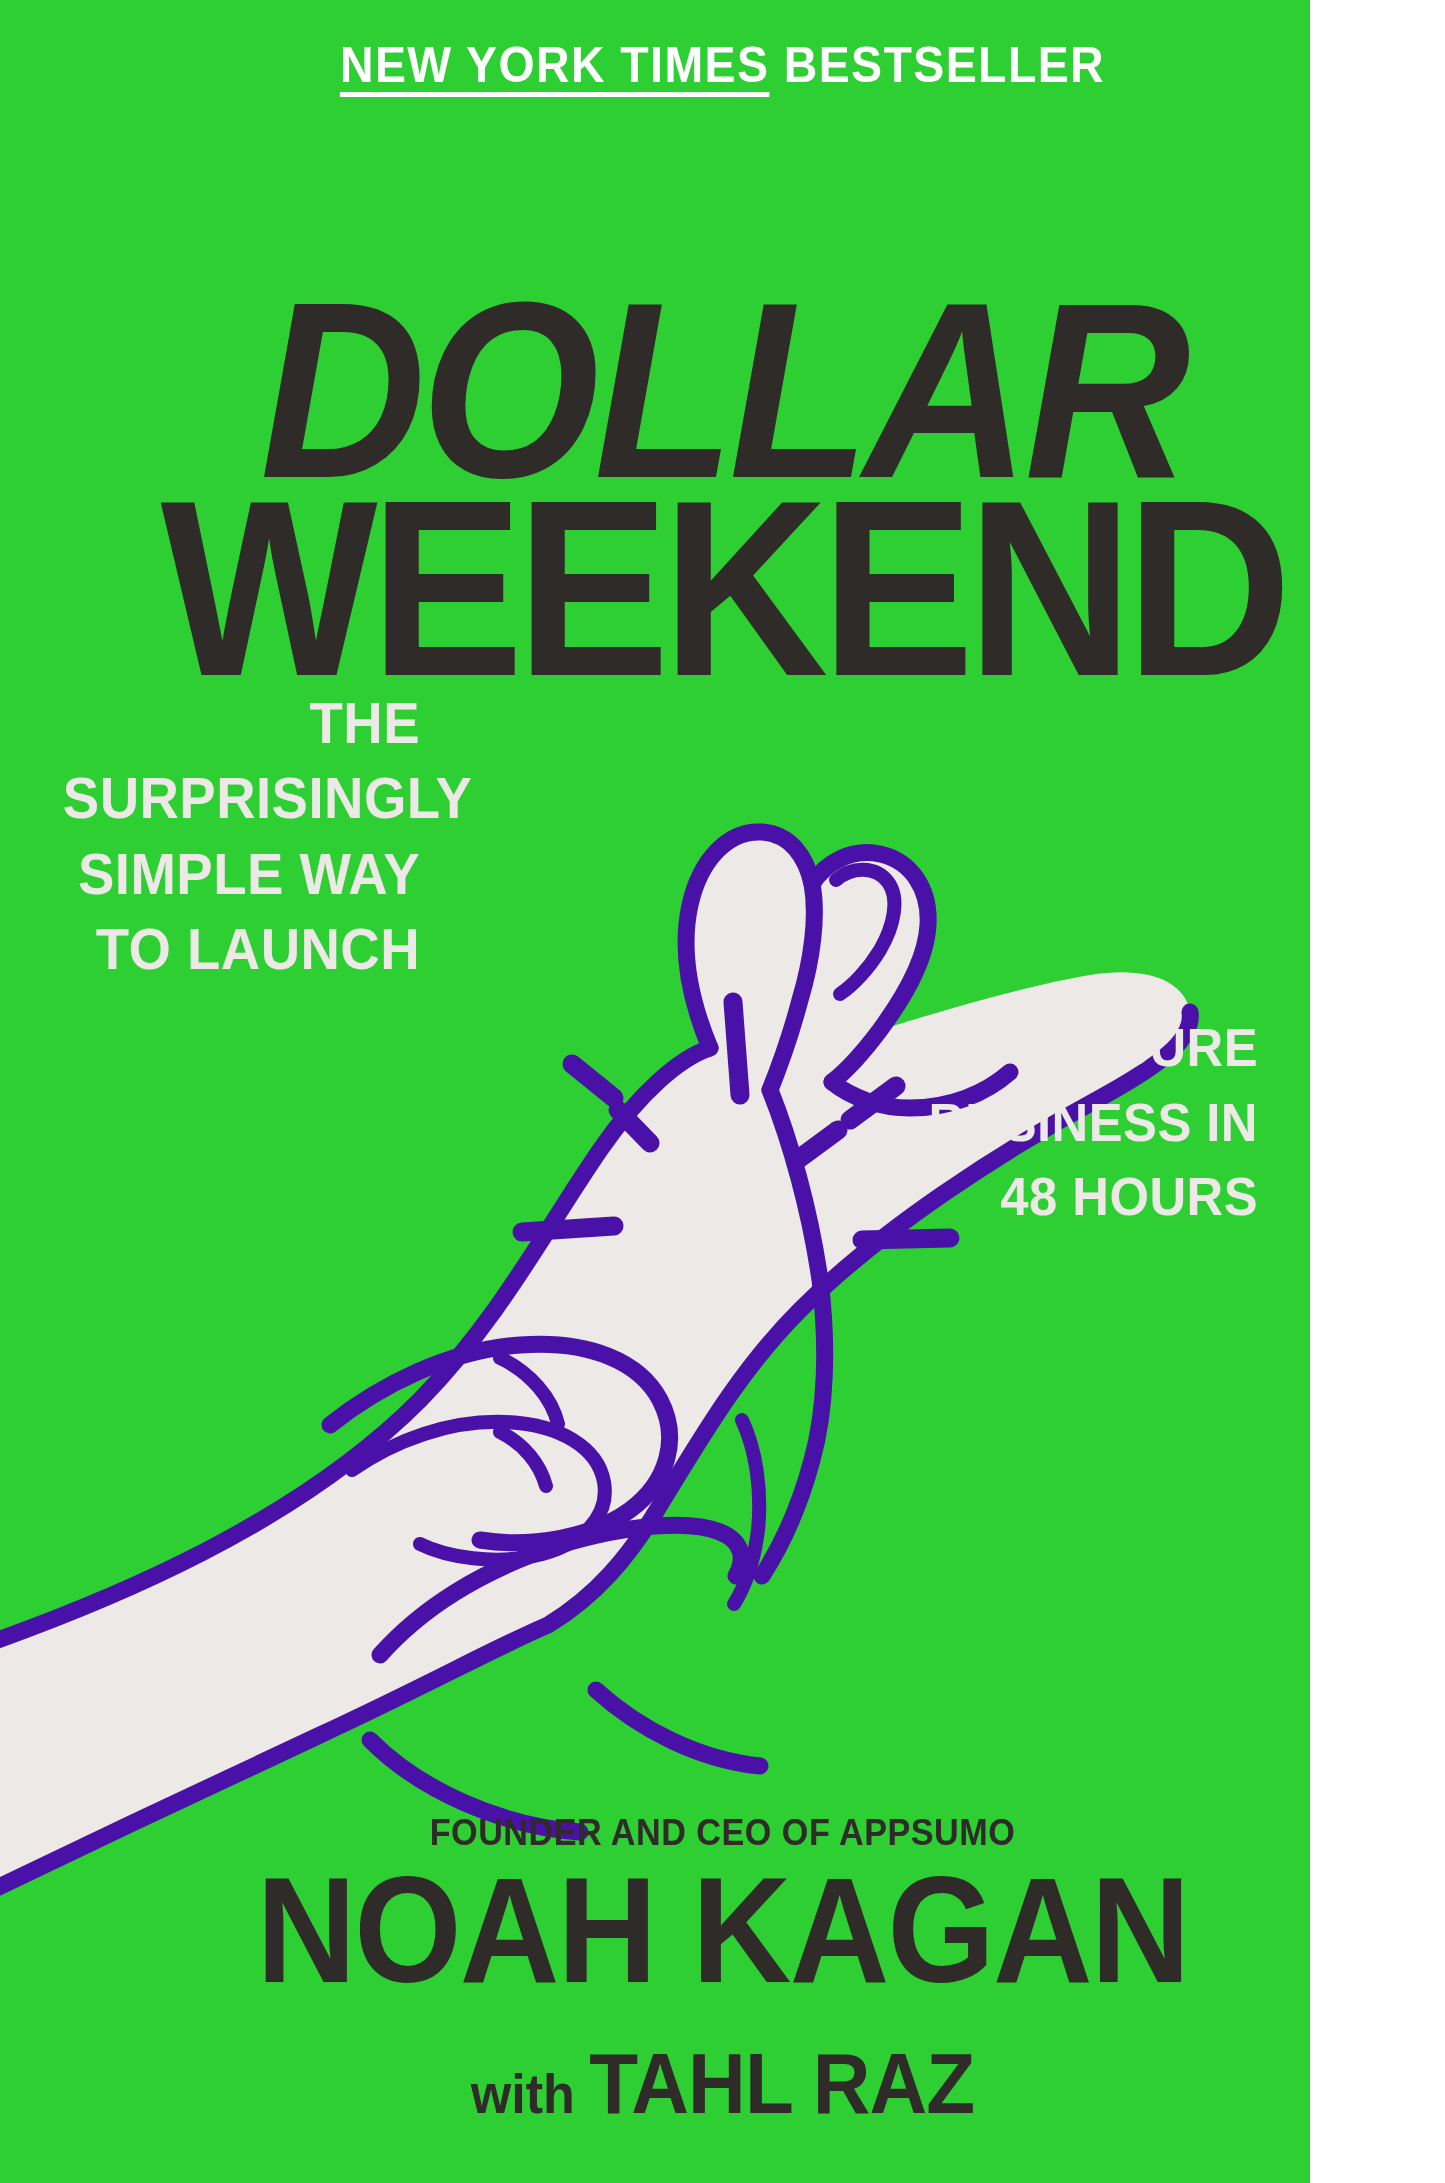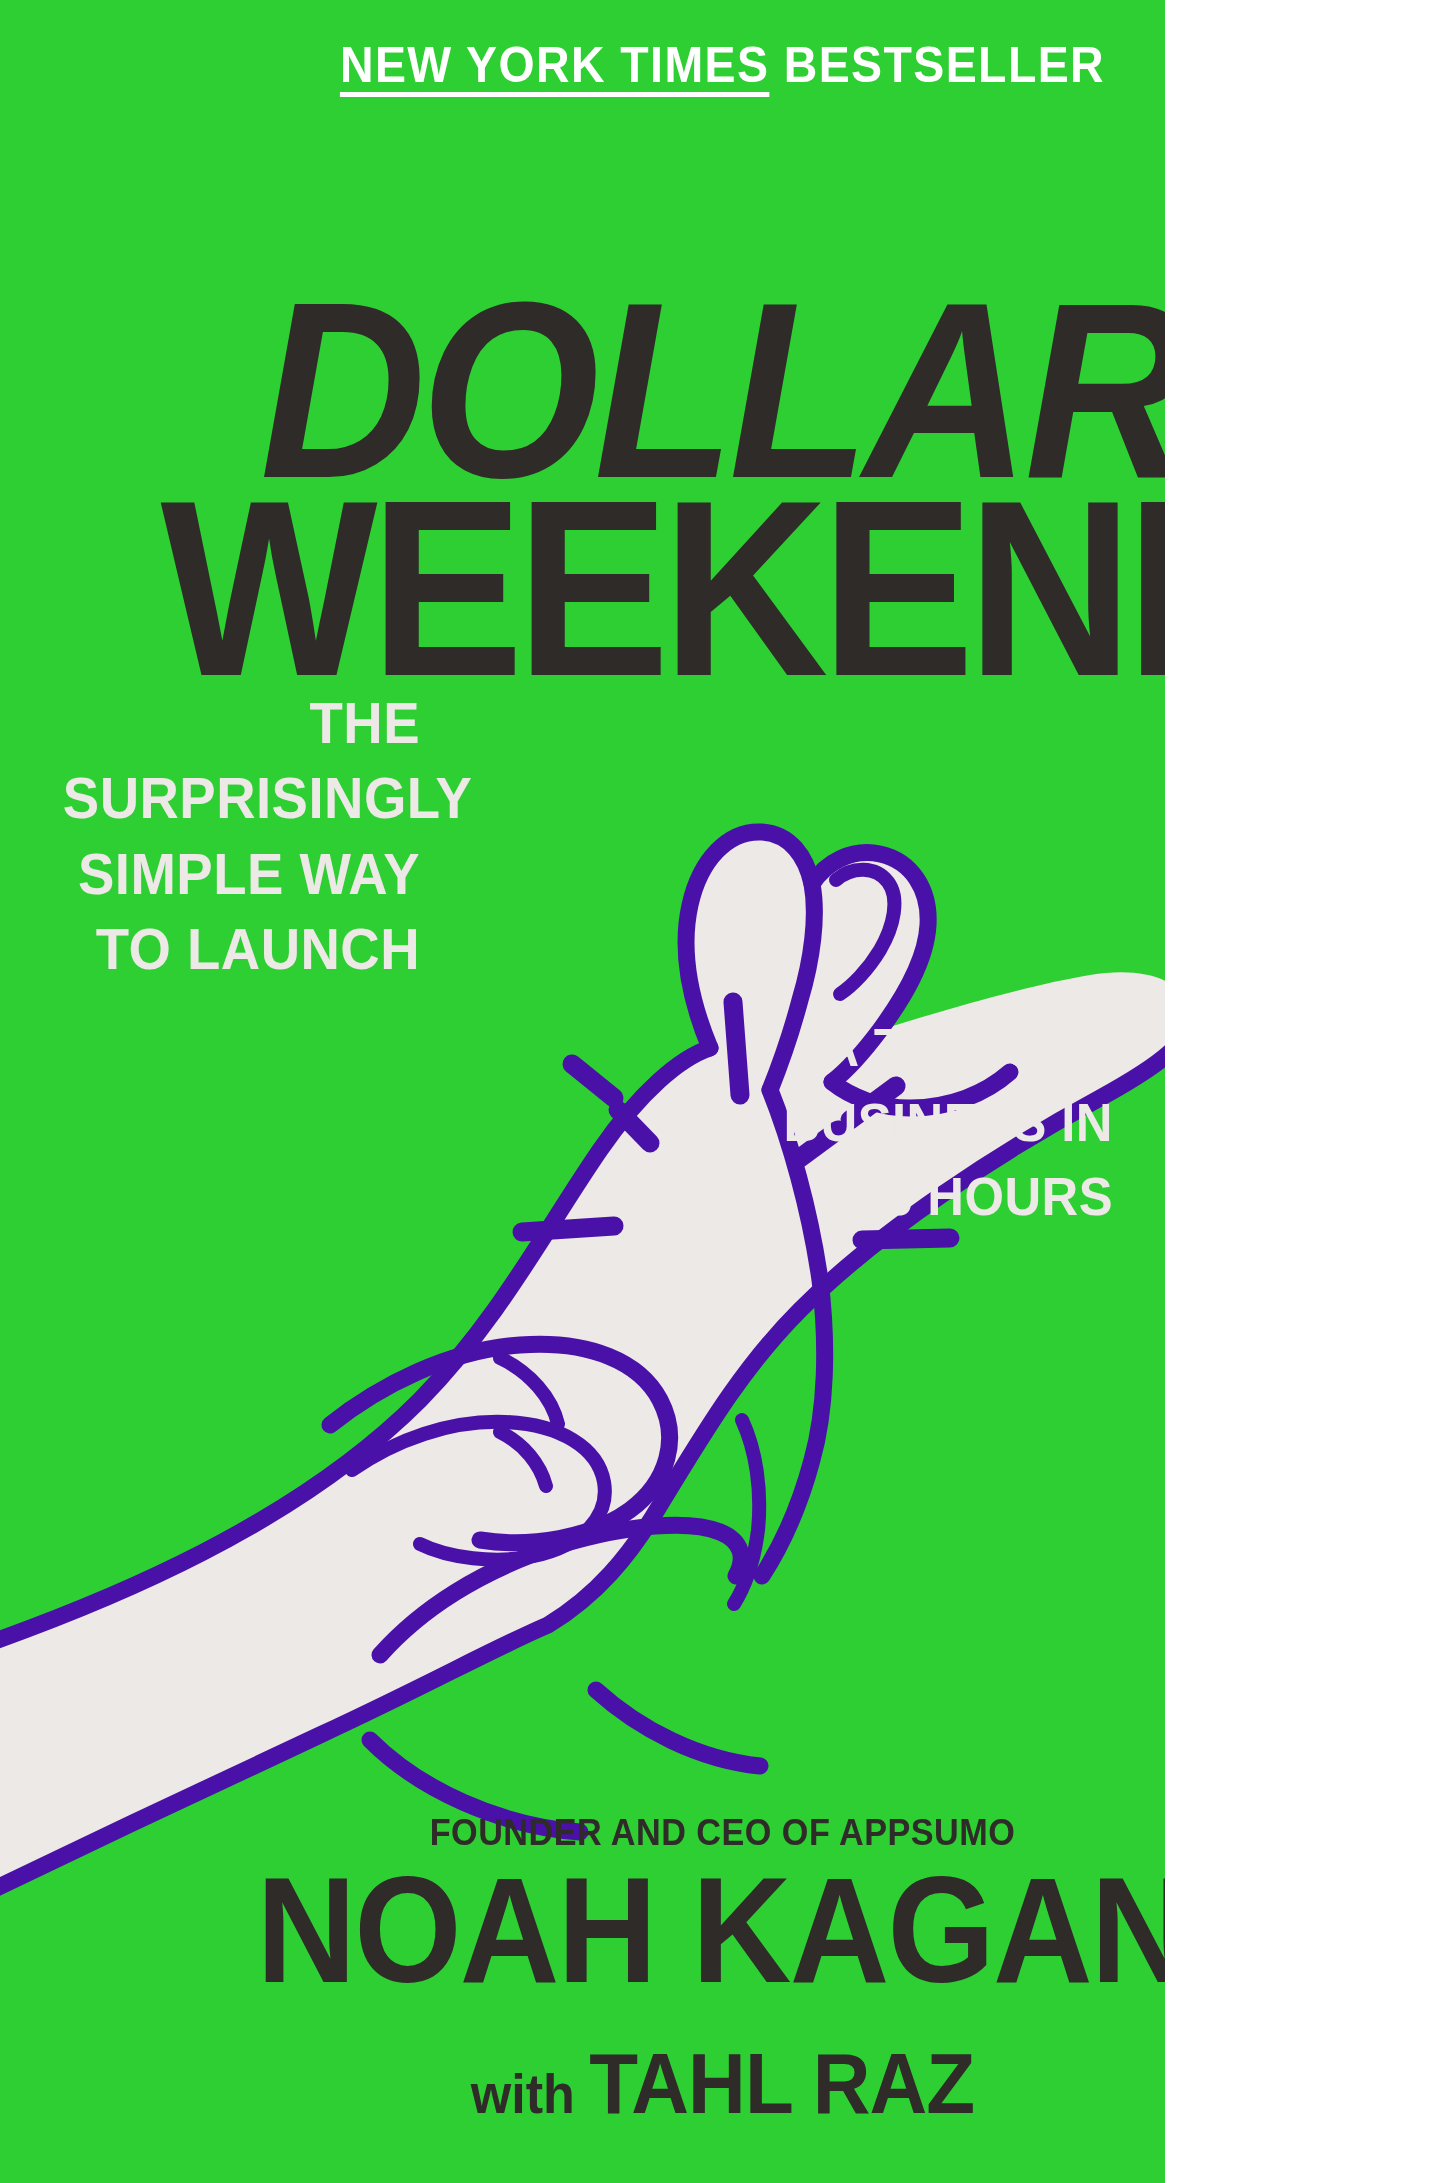--- a/index.html
+++ b/index.html
@@ -2,21 +2,21 @@
 <html><head>
 <meta charset="utf-8">
 <style>
   html, body {
     margin: 0;
     padding: 0;
     background: #ffffff;
   }
   #cover {
     position: relative;
-    width: 1165px;
+    width: 1310px;
     height: 2183px;
     background: #2ecf33;
     overflow: hidden;
     font-family: "Liberation Sans", sans-serif;
     -webkit-font-smoothing: antialiased;
   }
 
   
   #hand-illustration {
     position: absolute;

